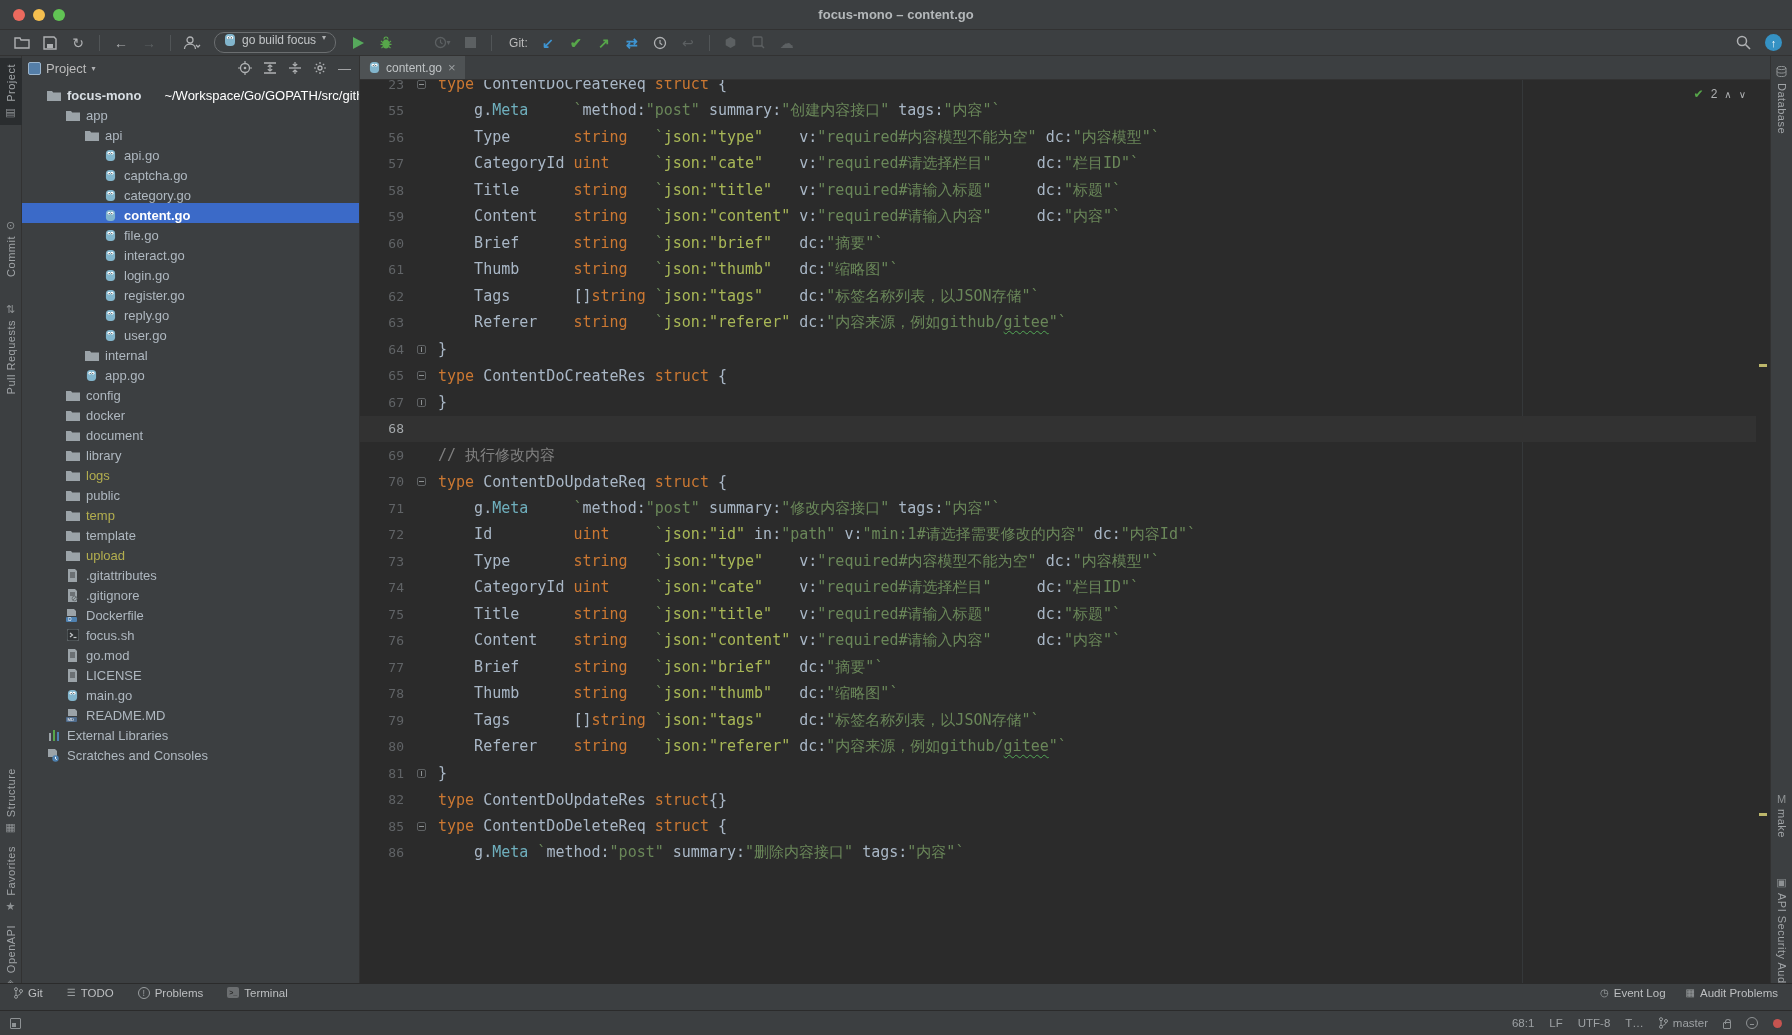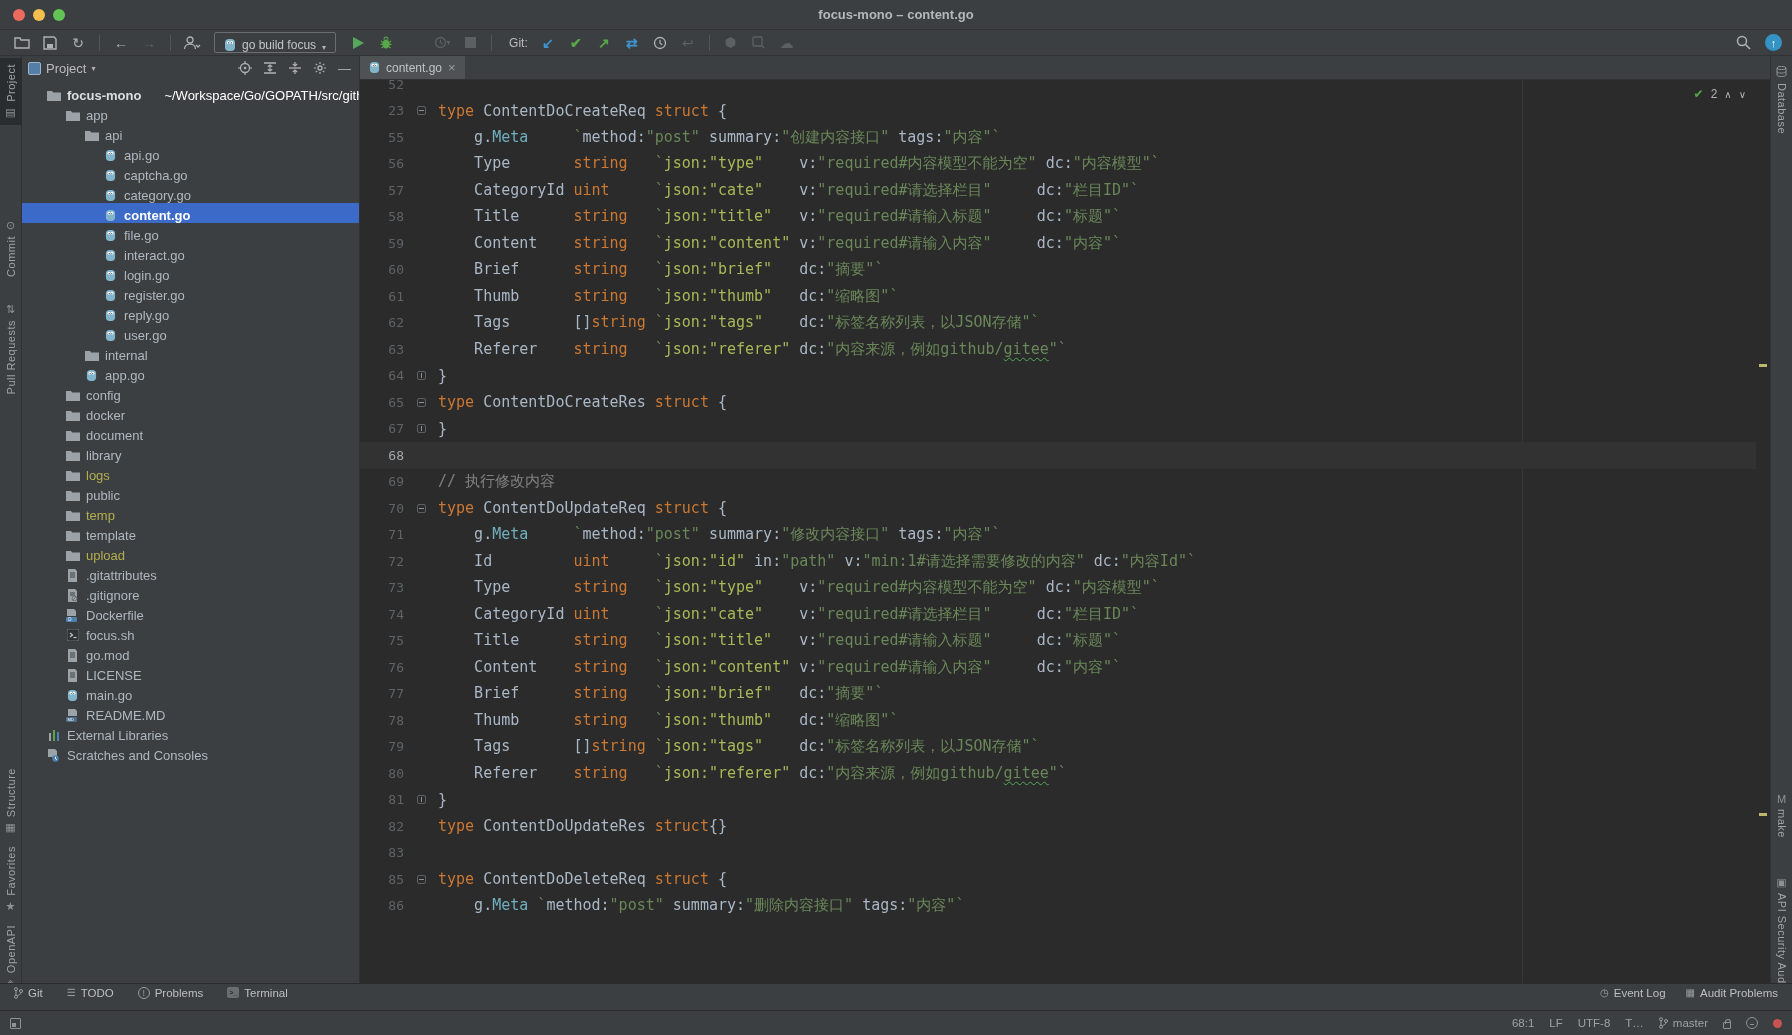--- a/index.html
+++ b/index.html
@@ -14,22 +14,22 @@
   .dot { width:12px; height:12px; border-radius:50%; }
 
   
   .toolbar { height:26px; display:flex; align-items:center; padding:0 10px; gap:4px;
     background:#3C3F41; border-bottom:1px solid #323232; }
   .tbico { min-width:24px; height:22px; display:flex; align-items:center; justify-content:center;
     color:#AFB1B3; font-size:14px; }
   .tbico svg { display:block; }
   .dim { color:#5C6062 !important; }
   .vsep { width:1px; height:16px; background:#515557; margin:0 5px; }
-  .runpill { display:flex; align-items:flex-end; gap:6px; height:21px; padding:0 9px;
-    border:1px solid #6B6E70; border-radius:2px; font-size:12px; color:#C3C6C8; margin:0 6px; }
+  .runpill { display:flex; align-items:flex-start; gap:6px; height:21px; padding:0 9px;
+    border:1px solid #6B6E70; border-radius:10px; font-size:12px; color:#C3C6C8; margin:0 6px; }
   .caret { font-size:8px; color:#AFB1B3; }
   .play { width:0; height:0; border-left:11px solid #56A85C; border-top:6.5px solid transparent;
     border-bottom:6.5px solid transparent; }
   .stopsq { width:11px; height:11px; background:#5C6062; }
   .gitlabel { font-size:12px; color:#BBBBBB; margin:0 4px 0 8px; }
   .arrblue { color:#3E94D1; font-weight:bold; font-size:14px; }
   .arrgreen { color:#57A64A; font-weight:bold; font-size:14px; }
   .toolbar-right { margin-left:auto; display:flex; align-items:center; gap:10px; }
   .updbadge { width:17px; height:17px; border-radius:50%; background:#3592C4; color:#fff;
     font-size:11px; font-weight:bold; display:flex; align-items:center; justify-content:center; }
@@ -717,27 +717,20 @@
             </svg>
           <span>content.go</span>
           <span class="tabclose">×</span>
         </div>
       </div>
       <div class="editor">
         <div class="guide"></div>
         <div class="code">
             <div class="cline">
               <span class="gut">
-                <span class="lnum">52</span>
-                <span class="fold"></span>
-              </span>
-              <span class="ctext"></span>
-            </div>
-            <div class="cline">
-              <span class="gut">
                 <span class="lnum">23</span>
                 <span class="fold">
                   <span class="fm o"></span>
                 </span>
               </span>
               <span class="ctext"><span class="k">type</span><span> ContentDoCreateReq </span><span class="k">struct</span><span> {</span></span>
             </div>
             <div class="cline">
               <span class="gut">
                 <span class="lnum">55</span>
@@ -929,27 +922,20 @@
                 </span>
               </span>
               <span class="ctext"><span>}</span></span>
             </div>
             <div class="cline">
               <span class="gut">
                 <span class="lnum">82</span>
                 <span class="fold"></span>
               </span>
               <span class="ctext"><span class="k">type</span><span> ContentDoUpdateRes </span><span class="k">struct</span><span>{}</span></span>
-            </div>
-            <div class="cline">
-              <span class="gut">
-                <span class="lnum">83</span>
-                <span class="fold"></span>
-              </span>
-              <span class="ctext"></span>
             </div>
             <div class="cline">
               <span class="gut">
                 <span class="lnum">85</span>
                 <span class="fold">
                   <span class="fm o"></span>
                 </span>
               </span>
               <span class="ctext"><span class="k">type</span><span> ContentDoDeleteReq </span><span class="k">struct</span><span> {</span></span>
             </div>

